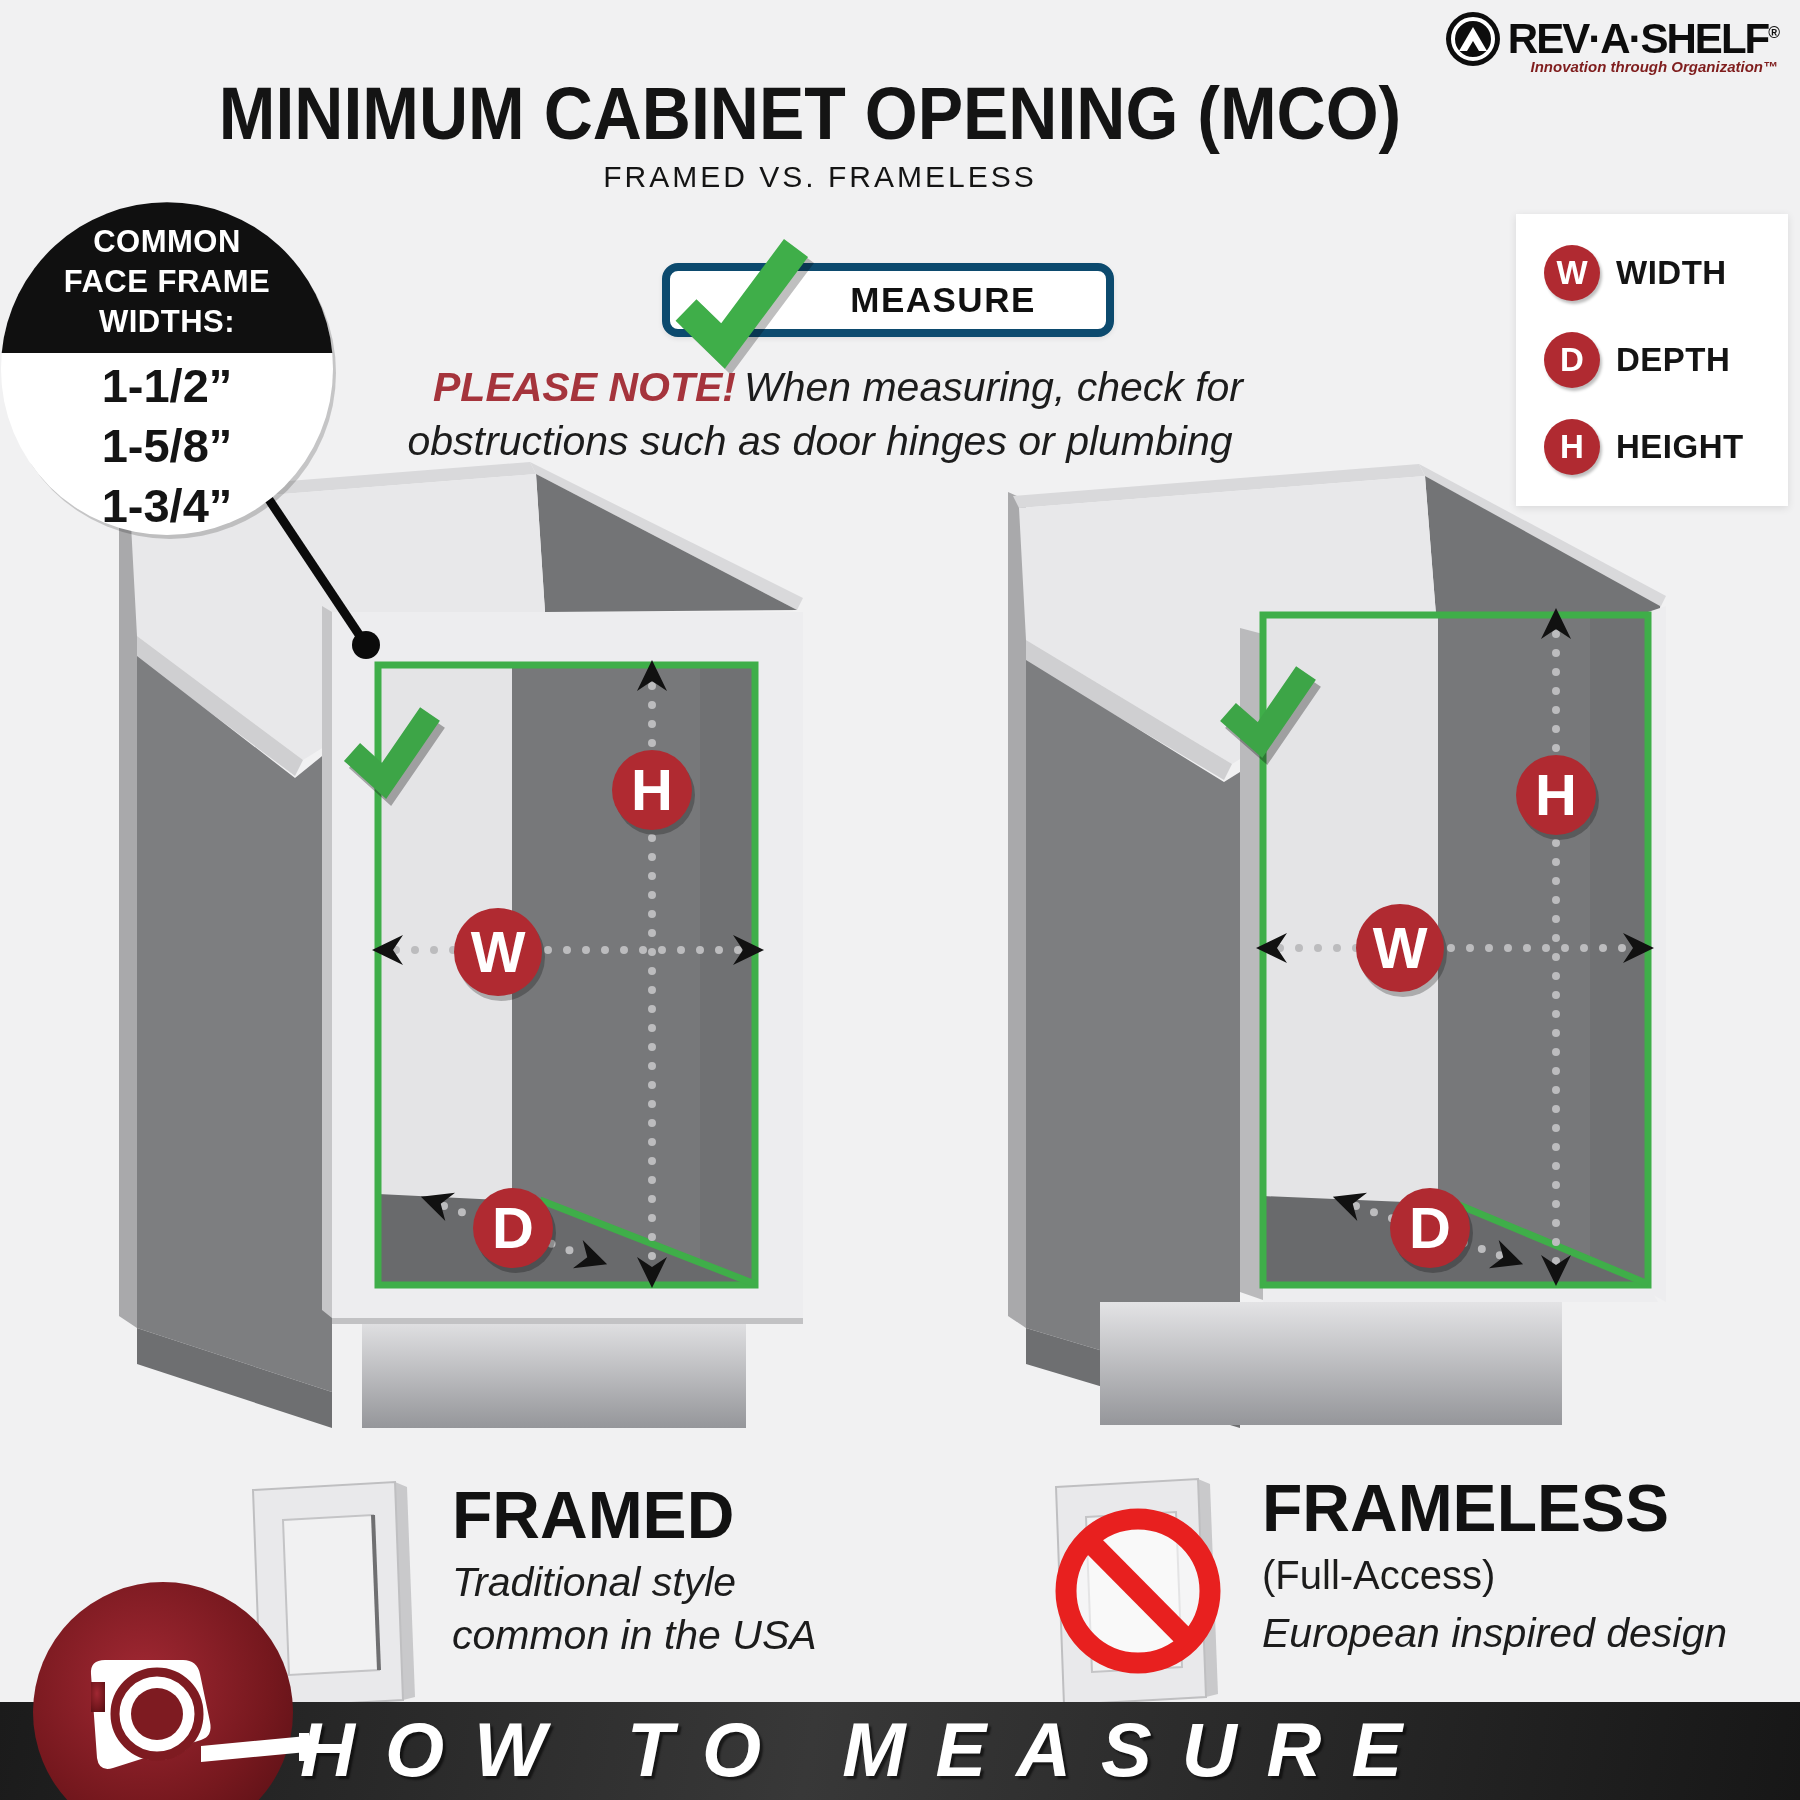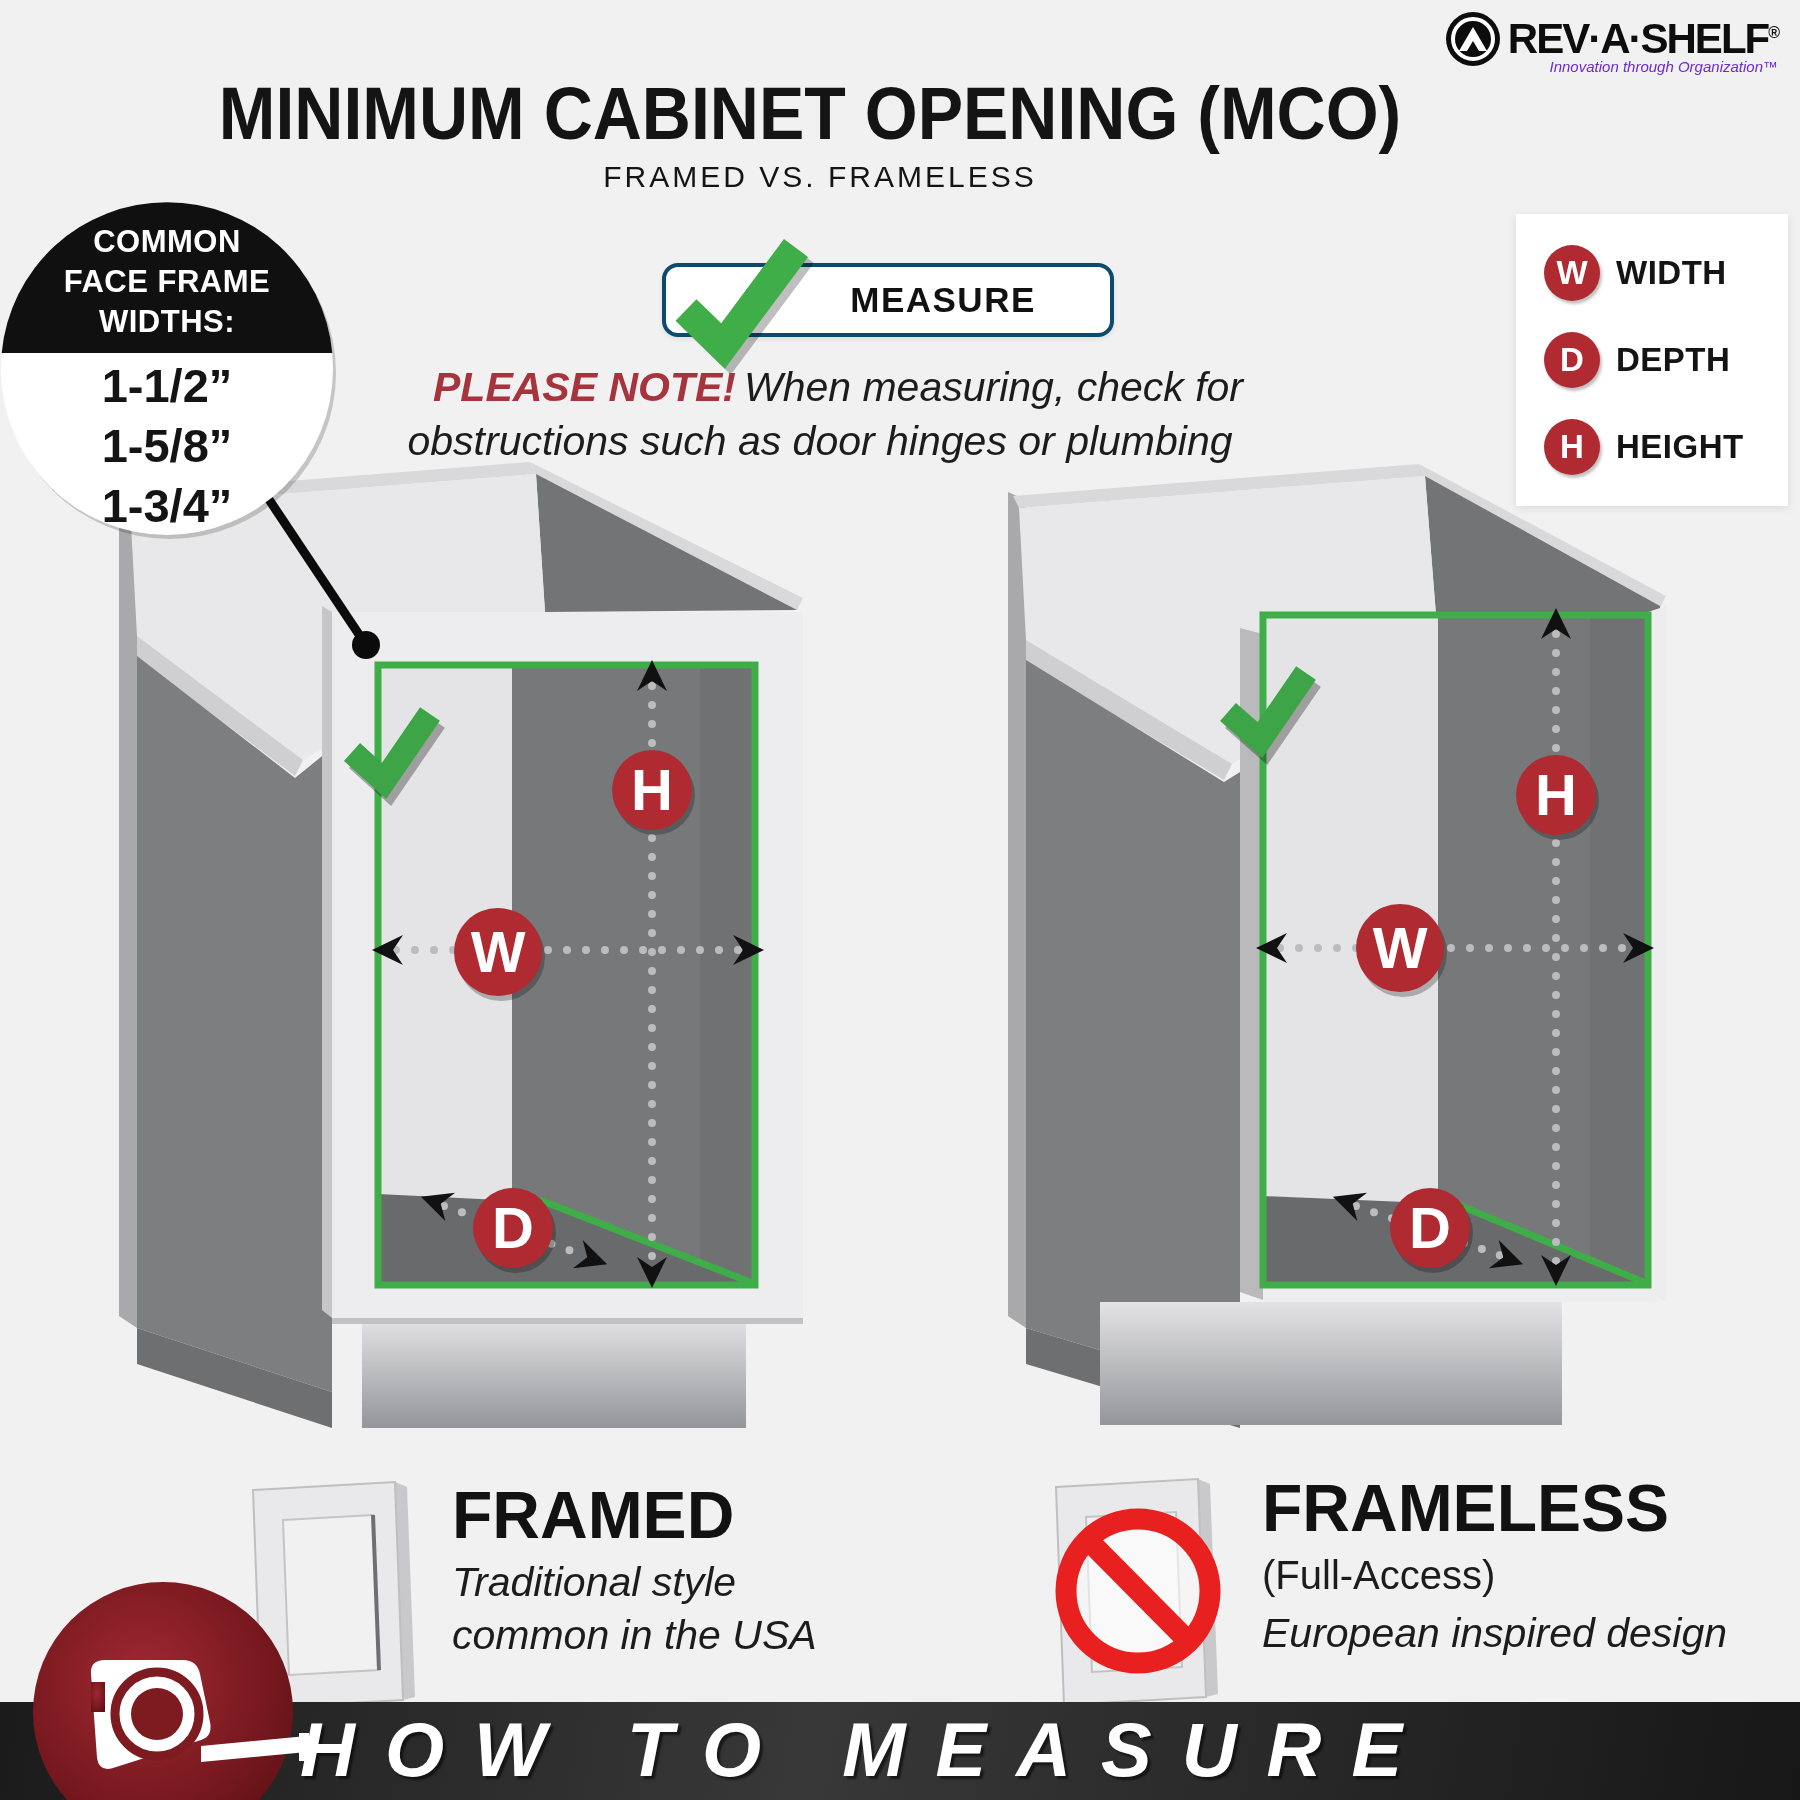--- a/index.html
+++ b/index.html
@@ -9,38 +9,38 @@
     font-family:"Liberation Sans", sans-serif;
     -webkit-font-smoothing:antialiased;
   }
   .abs{position:absolute;}
 
   
   .logo{top:10px;right:22px;display:flex;align-items:flex-start;gap:6px;}
   .logo-text{display:flex;flex-direction:column;align-items:flex-end;}
   .logo-brand{font-size:42px;font-weight:800;letter-spacing:-2px;color:#0d0d0d;line-height:46px;white-space:nowrap;}
   .logo-reg{font-size:16px;vertical-align:super;font-weight:700;}
-  .logo-tag{font-size:15px;font-style:italic;font-weight:400;color:#6d28d9;margin-top:-4px;letter-spacing:0;}
+  .logo-tag{font-size:15px;font-style:italic;font-weight:700;color:#7f1d1d;margin-top:-4px;letter-spacing:0;}
 
   
   .title{left:0;top:74px;width:1620px;text-align:center;font-size:68px;font-weight:800;
          letter-spacing:0px;color:#141414;transform:scaleY(1.08);}
   .subtitle{left:0;top:160px;width:1640px;text-align:center;font-size:30px;font-weight:400;
             letter-spacing:3px;color:#141414;}
 
   
   .badge-wrap{left:-6px;top:196px;width:346px;height:346px;}
   .badge-svg{position:absolute;left:0;top:0;}
   .badge-text{position:absolute;left:0;top:0;width:346px;text-align:center;}
   .badge-head{margin-top:26px;color:#ffffff;font-size:31px;font-weight:800;line-height:40px;letter-spacing:0.5px;}
   .badge-widths{margin-top:14px;color:#141414;font-size:47px;font-weight:800;line-height:60px;}
 
   
   .measure-box{left:662px;top:263px;width:452px;height:74px;background:#ffffff;
-               border:4px solid #0c4a6e;border-radius:16px;box-sizing:border-box;
+               border:8px solid #0c4a6e;border-radius:16px;box-sizing:border-box;
                display:flex;align-items:center;justify-content:center;
                box-shadow:0 2px 5px rgba(0,0,0,0.08);}
   .measure-label{font-size:35px;font-weight:800;letter-spacing:1.5px;color:#111;padding-left:110px;}
   .measure-check{left:648px;top:218px;width:185px;height:165px;}
 
   
   .note{left:180px;top:360px;width:1280px;text-align:center;font-size:41px;font-style:italic;
         color:#1c1c1c;line-height:54px;}
   .note-red{color:#a5343c;font-weight:800;margin-left:36px;}
   .note-rest{margin-left:8px;}

